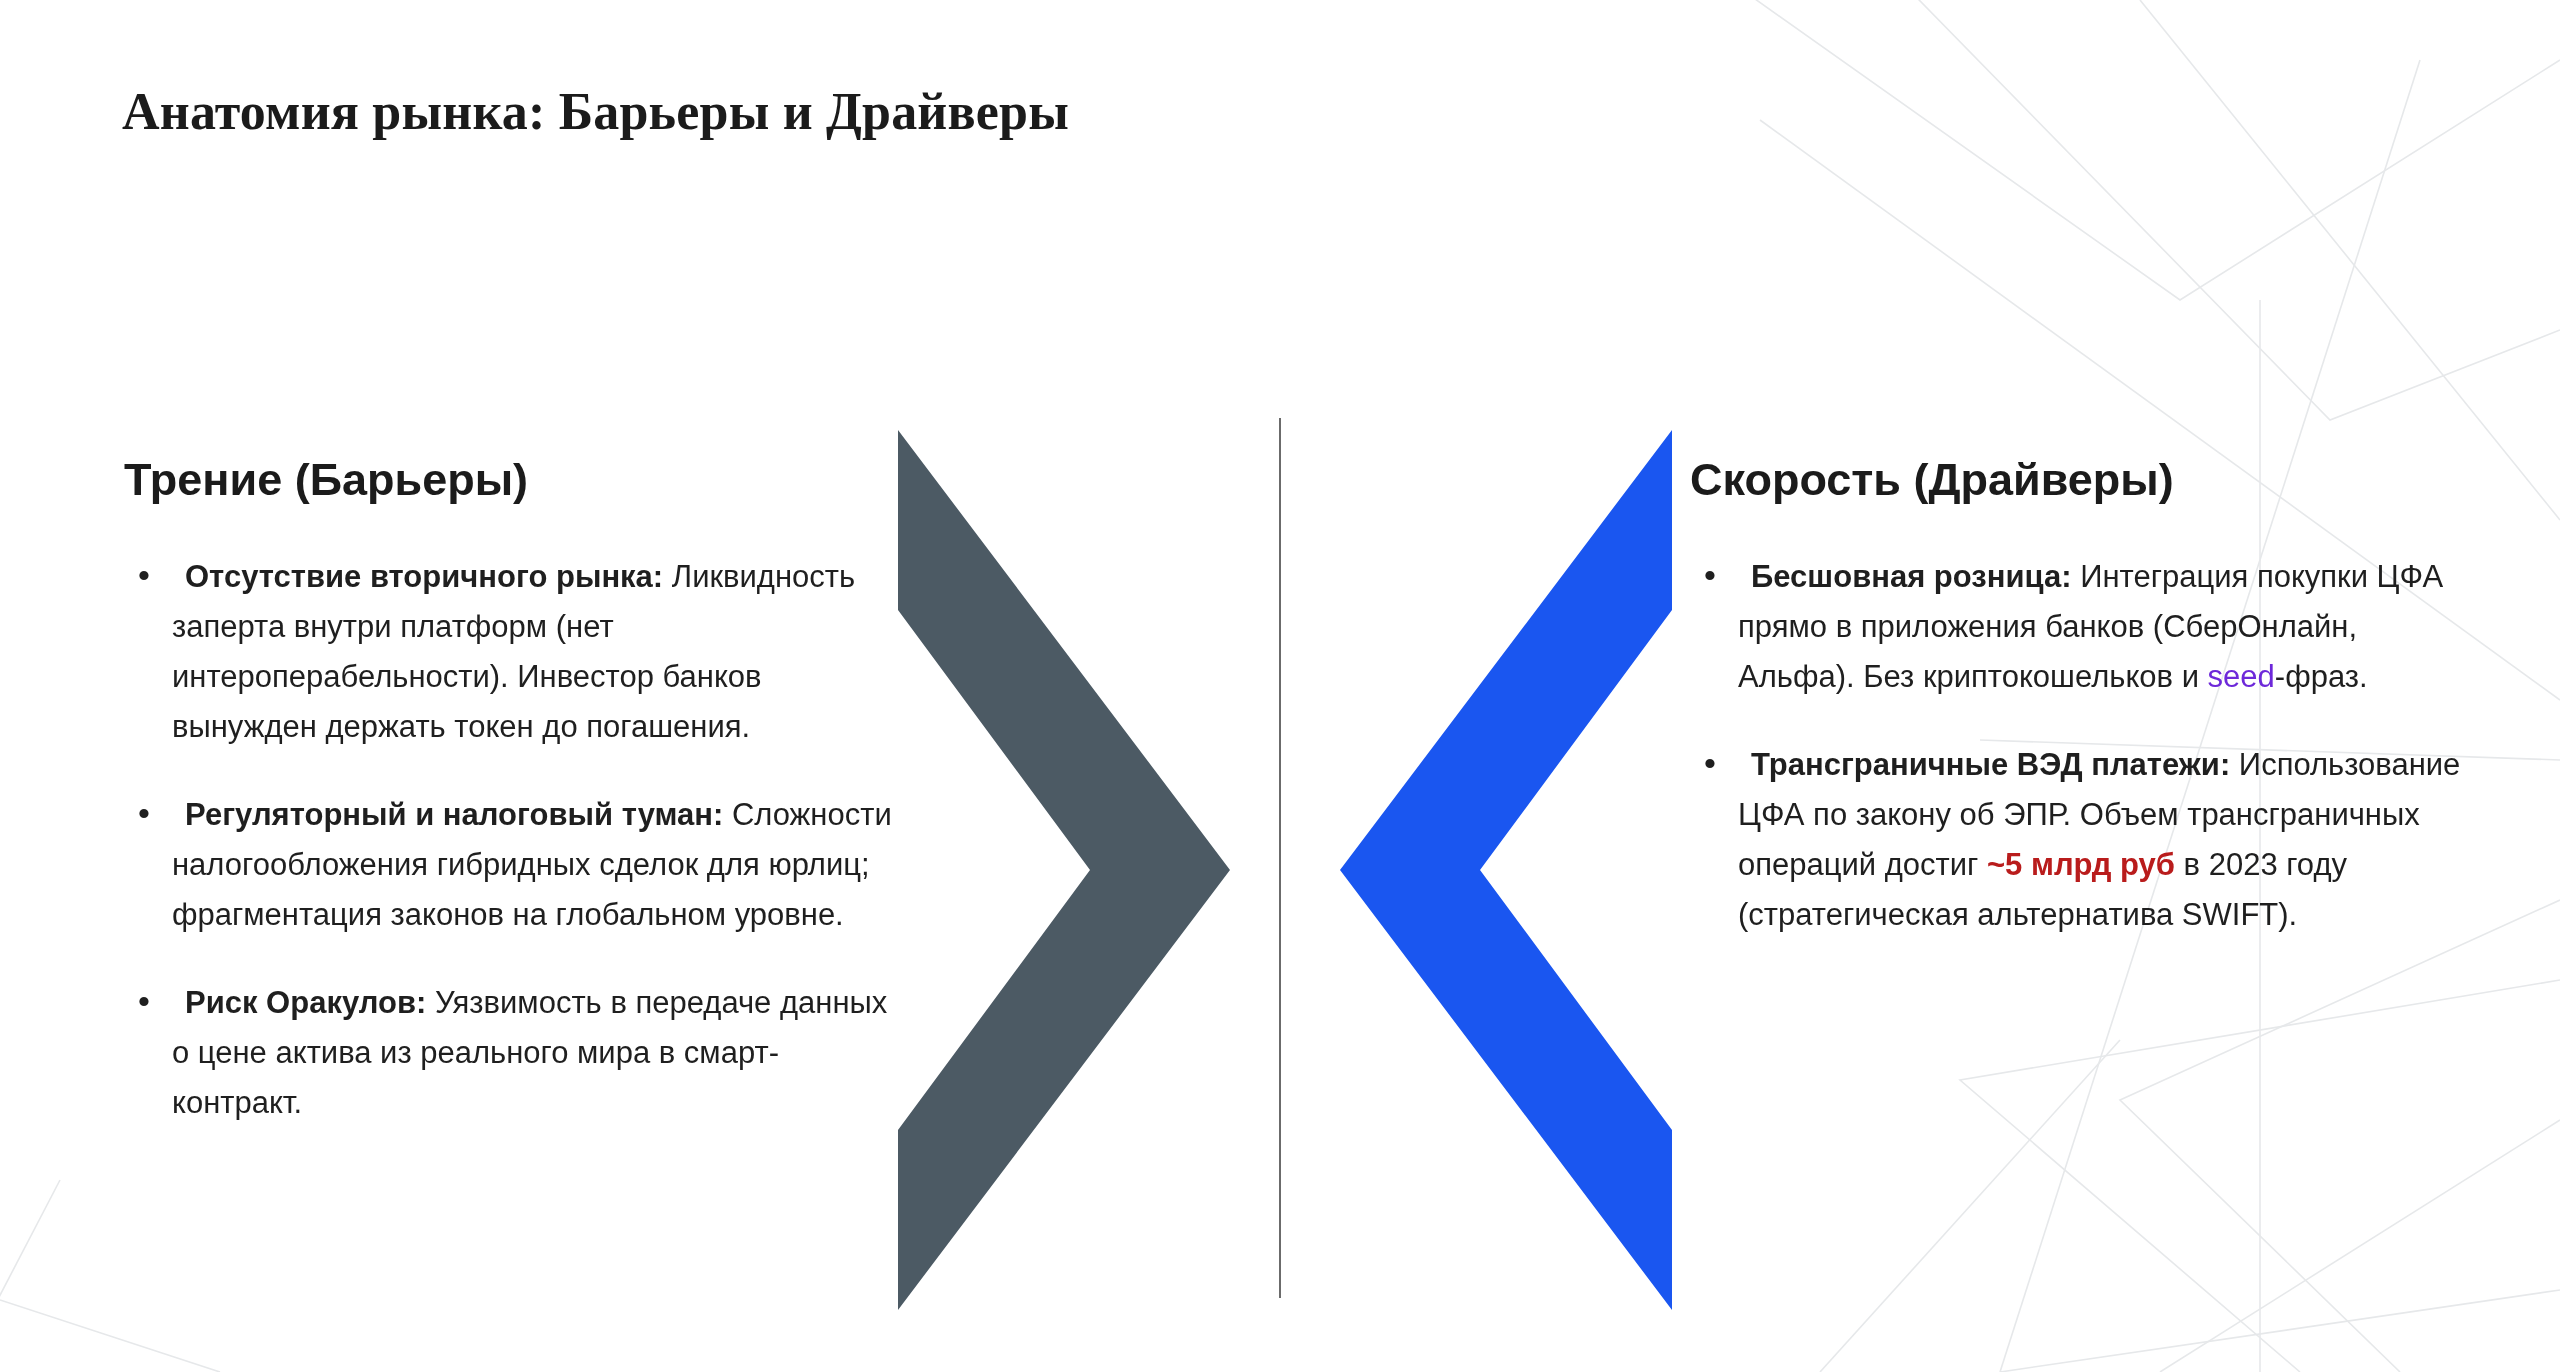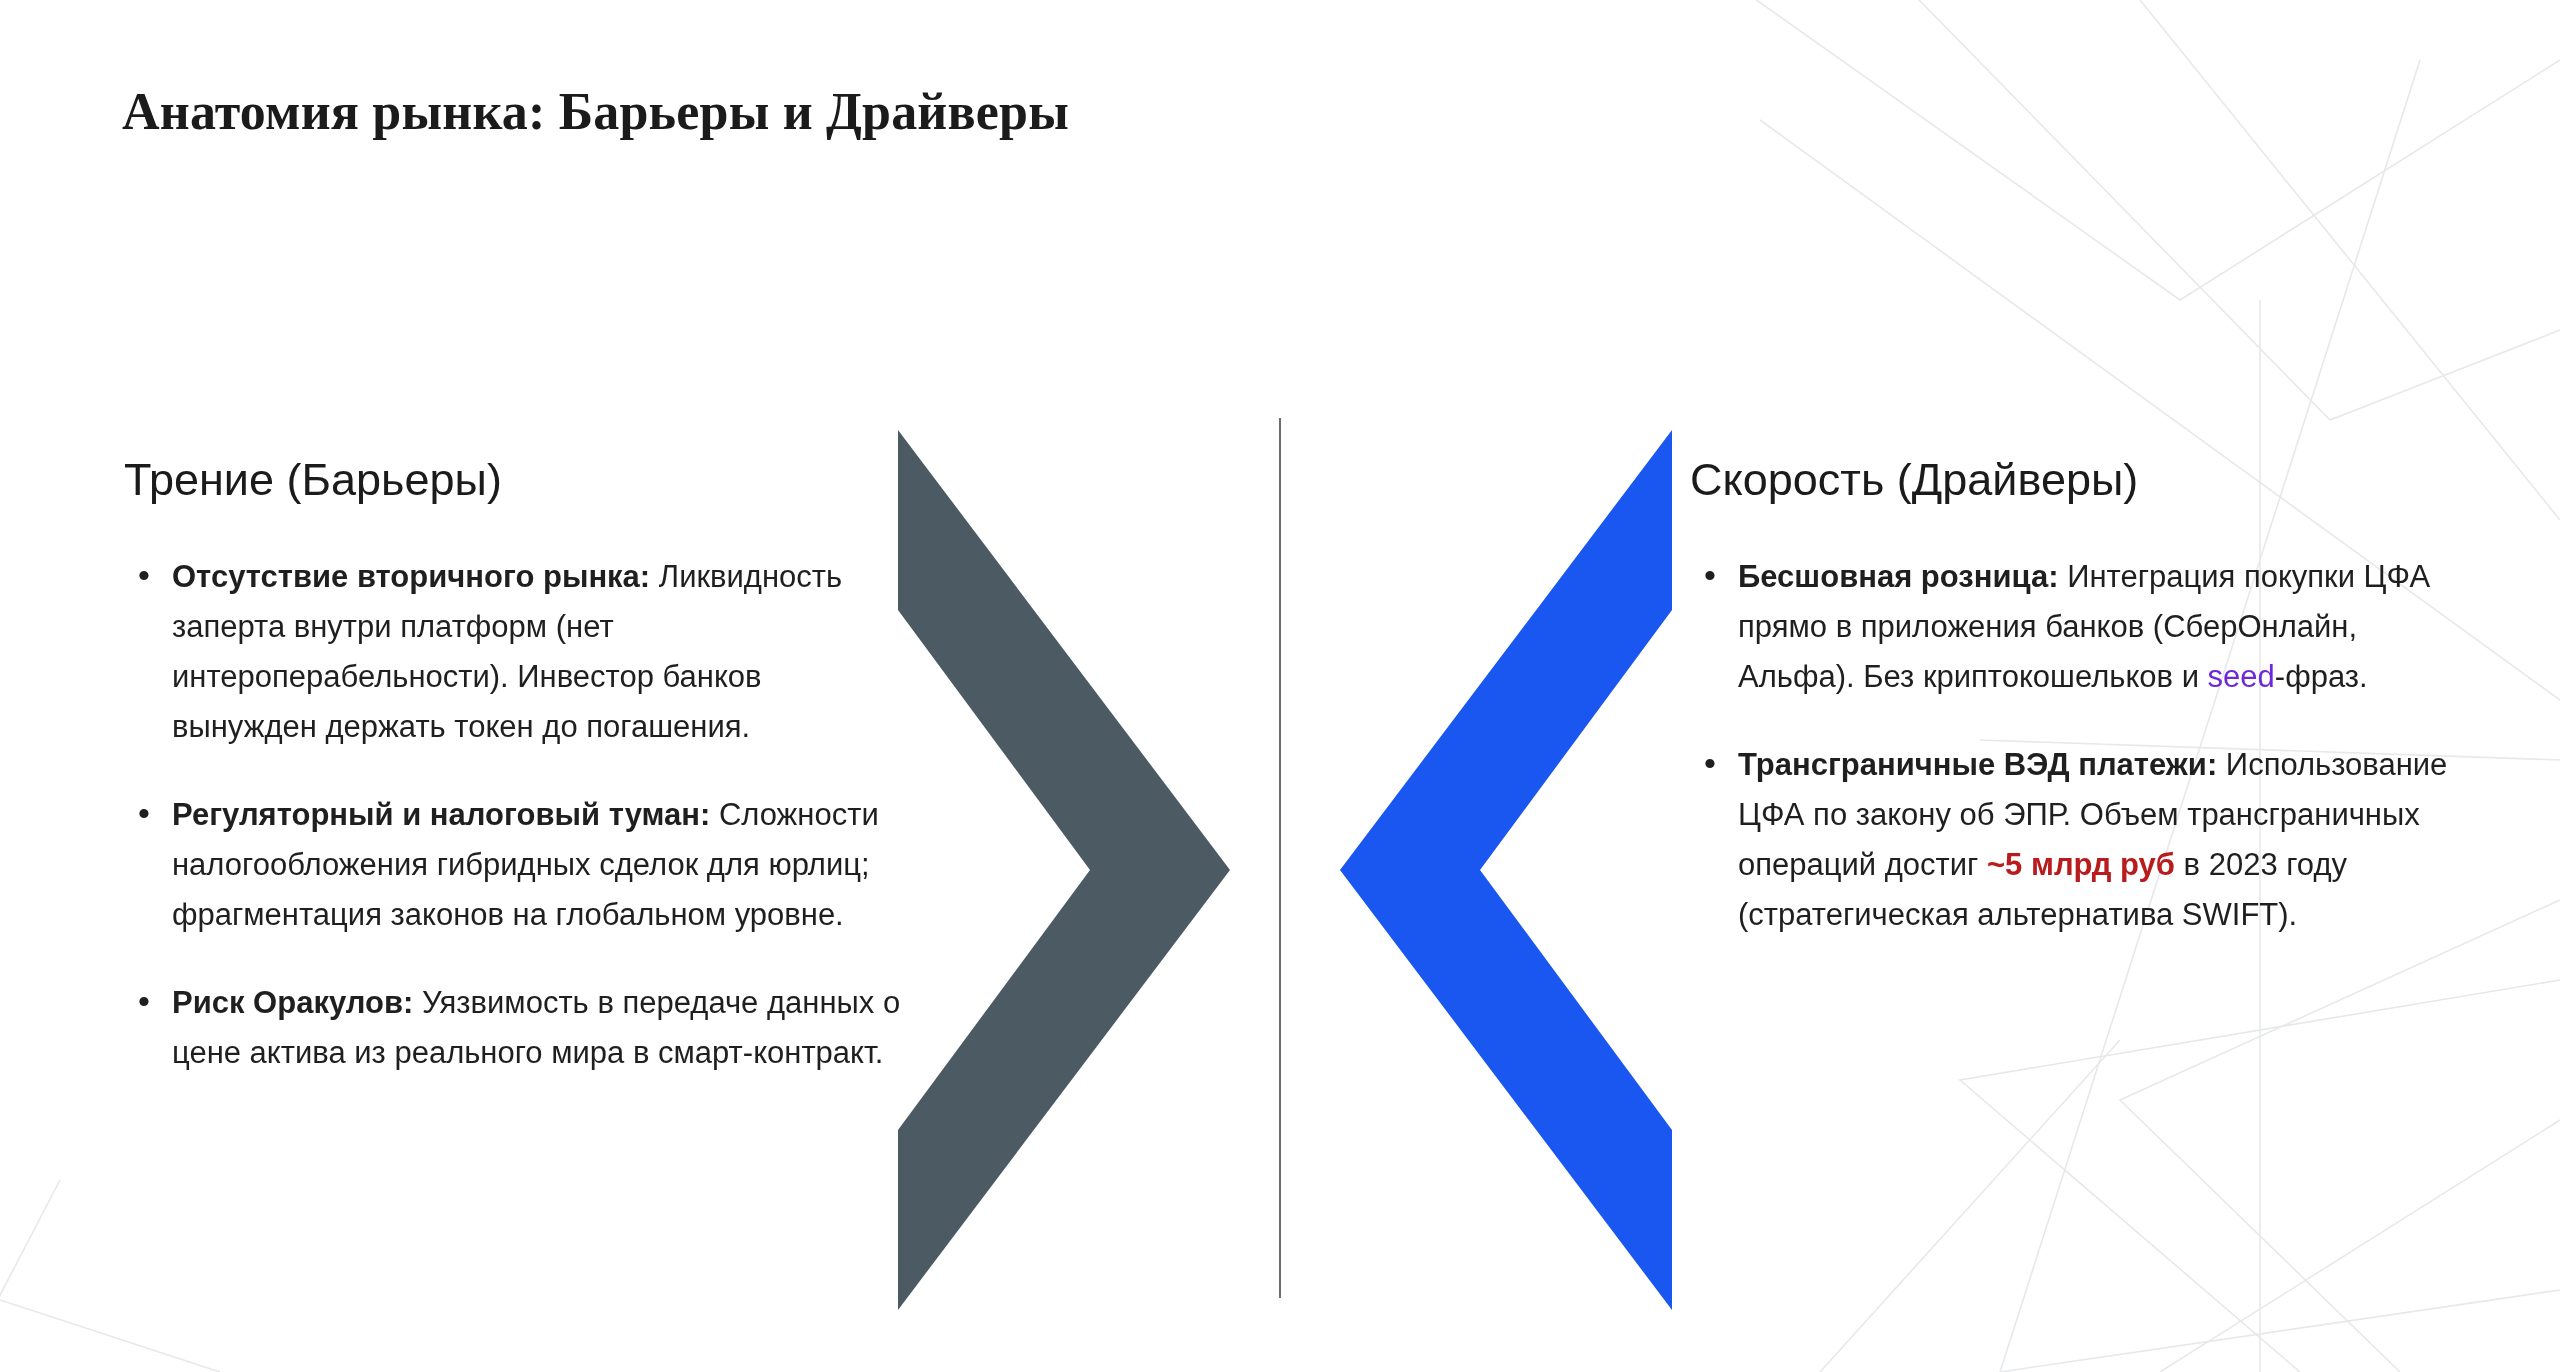--- a/index.html
+++ b/index.html
@@ -70,21 +70,21 @@
     position: absolute;
     top: 452px;
     width: 780px;
   }
   .col-left  { left: 124px; }
   .col-right { left: 1690px; }
 
   .col-head {
     font-size: 45px;
     line-height: 56px;
-    font-weight: normal;
+    font-weight: bold;
     color: #1b1b1b;
     margin-bottom: 44px;
     white-space: nowrap;
   }
   .col-right .col-head { text-align: left; }
 
   ul.bullets {
     list-style: none;
   }
   ul.bullets > li {
@@ -97,21 +97,21 @@
   }
   ul.bullets > li:before {
     content: "•";
     position: absolute;
     left: 14px;
     top: -2px;
     font-size: 34px;
     line-height: 50px;
     color: #1f1f1f;
   }
-  .b-term { font-weight: bold; }
+  .b-term { font-weight: bold; margin-left: 13px; }
   .hl-blue { color: #6d28d9; }
   .hl-blue-bold { color: #b91c1c; font-weight: bold; }
 
   
   .chev { position: absolute; }
   .chev-left  { left: 890px;  top: 430px; }
   .chev-right { left: 1300px; top: 430px; }
 </style>
 </head>
 <body>

